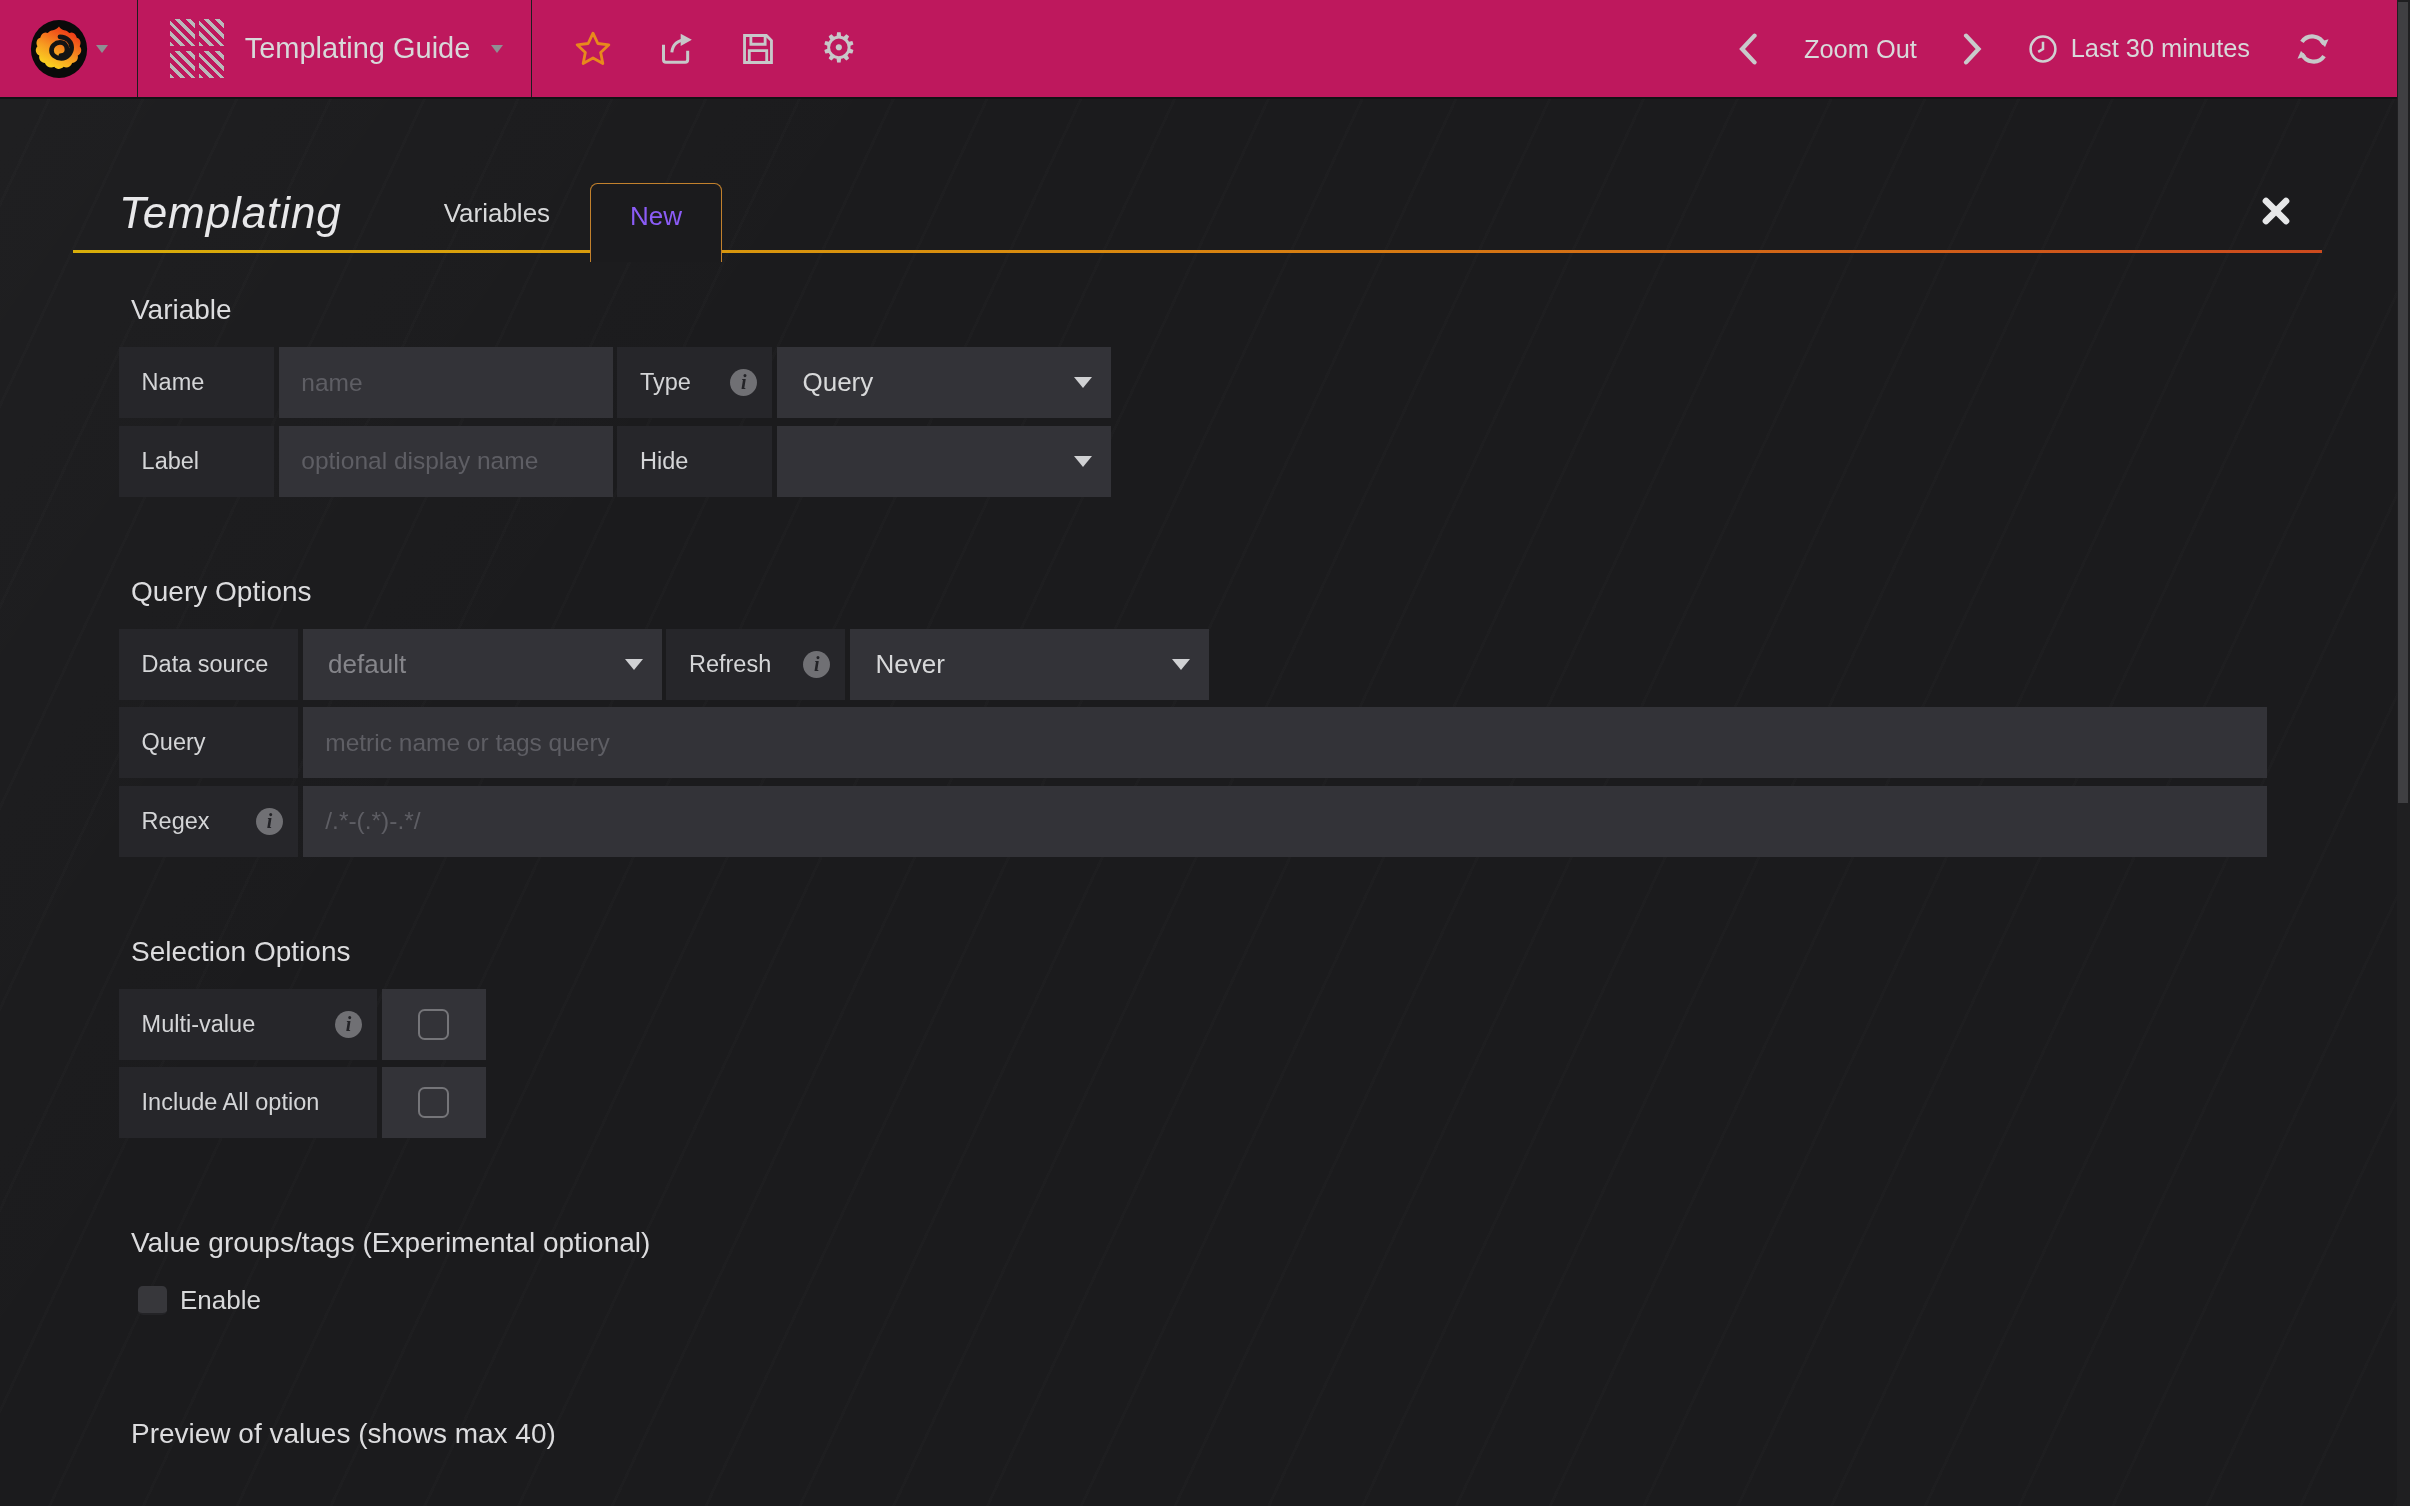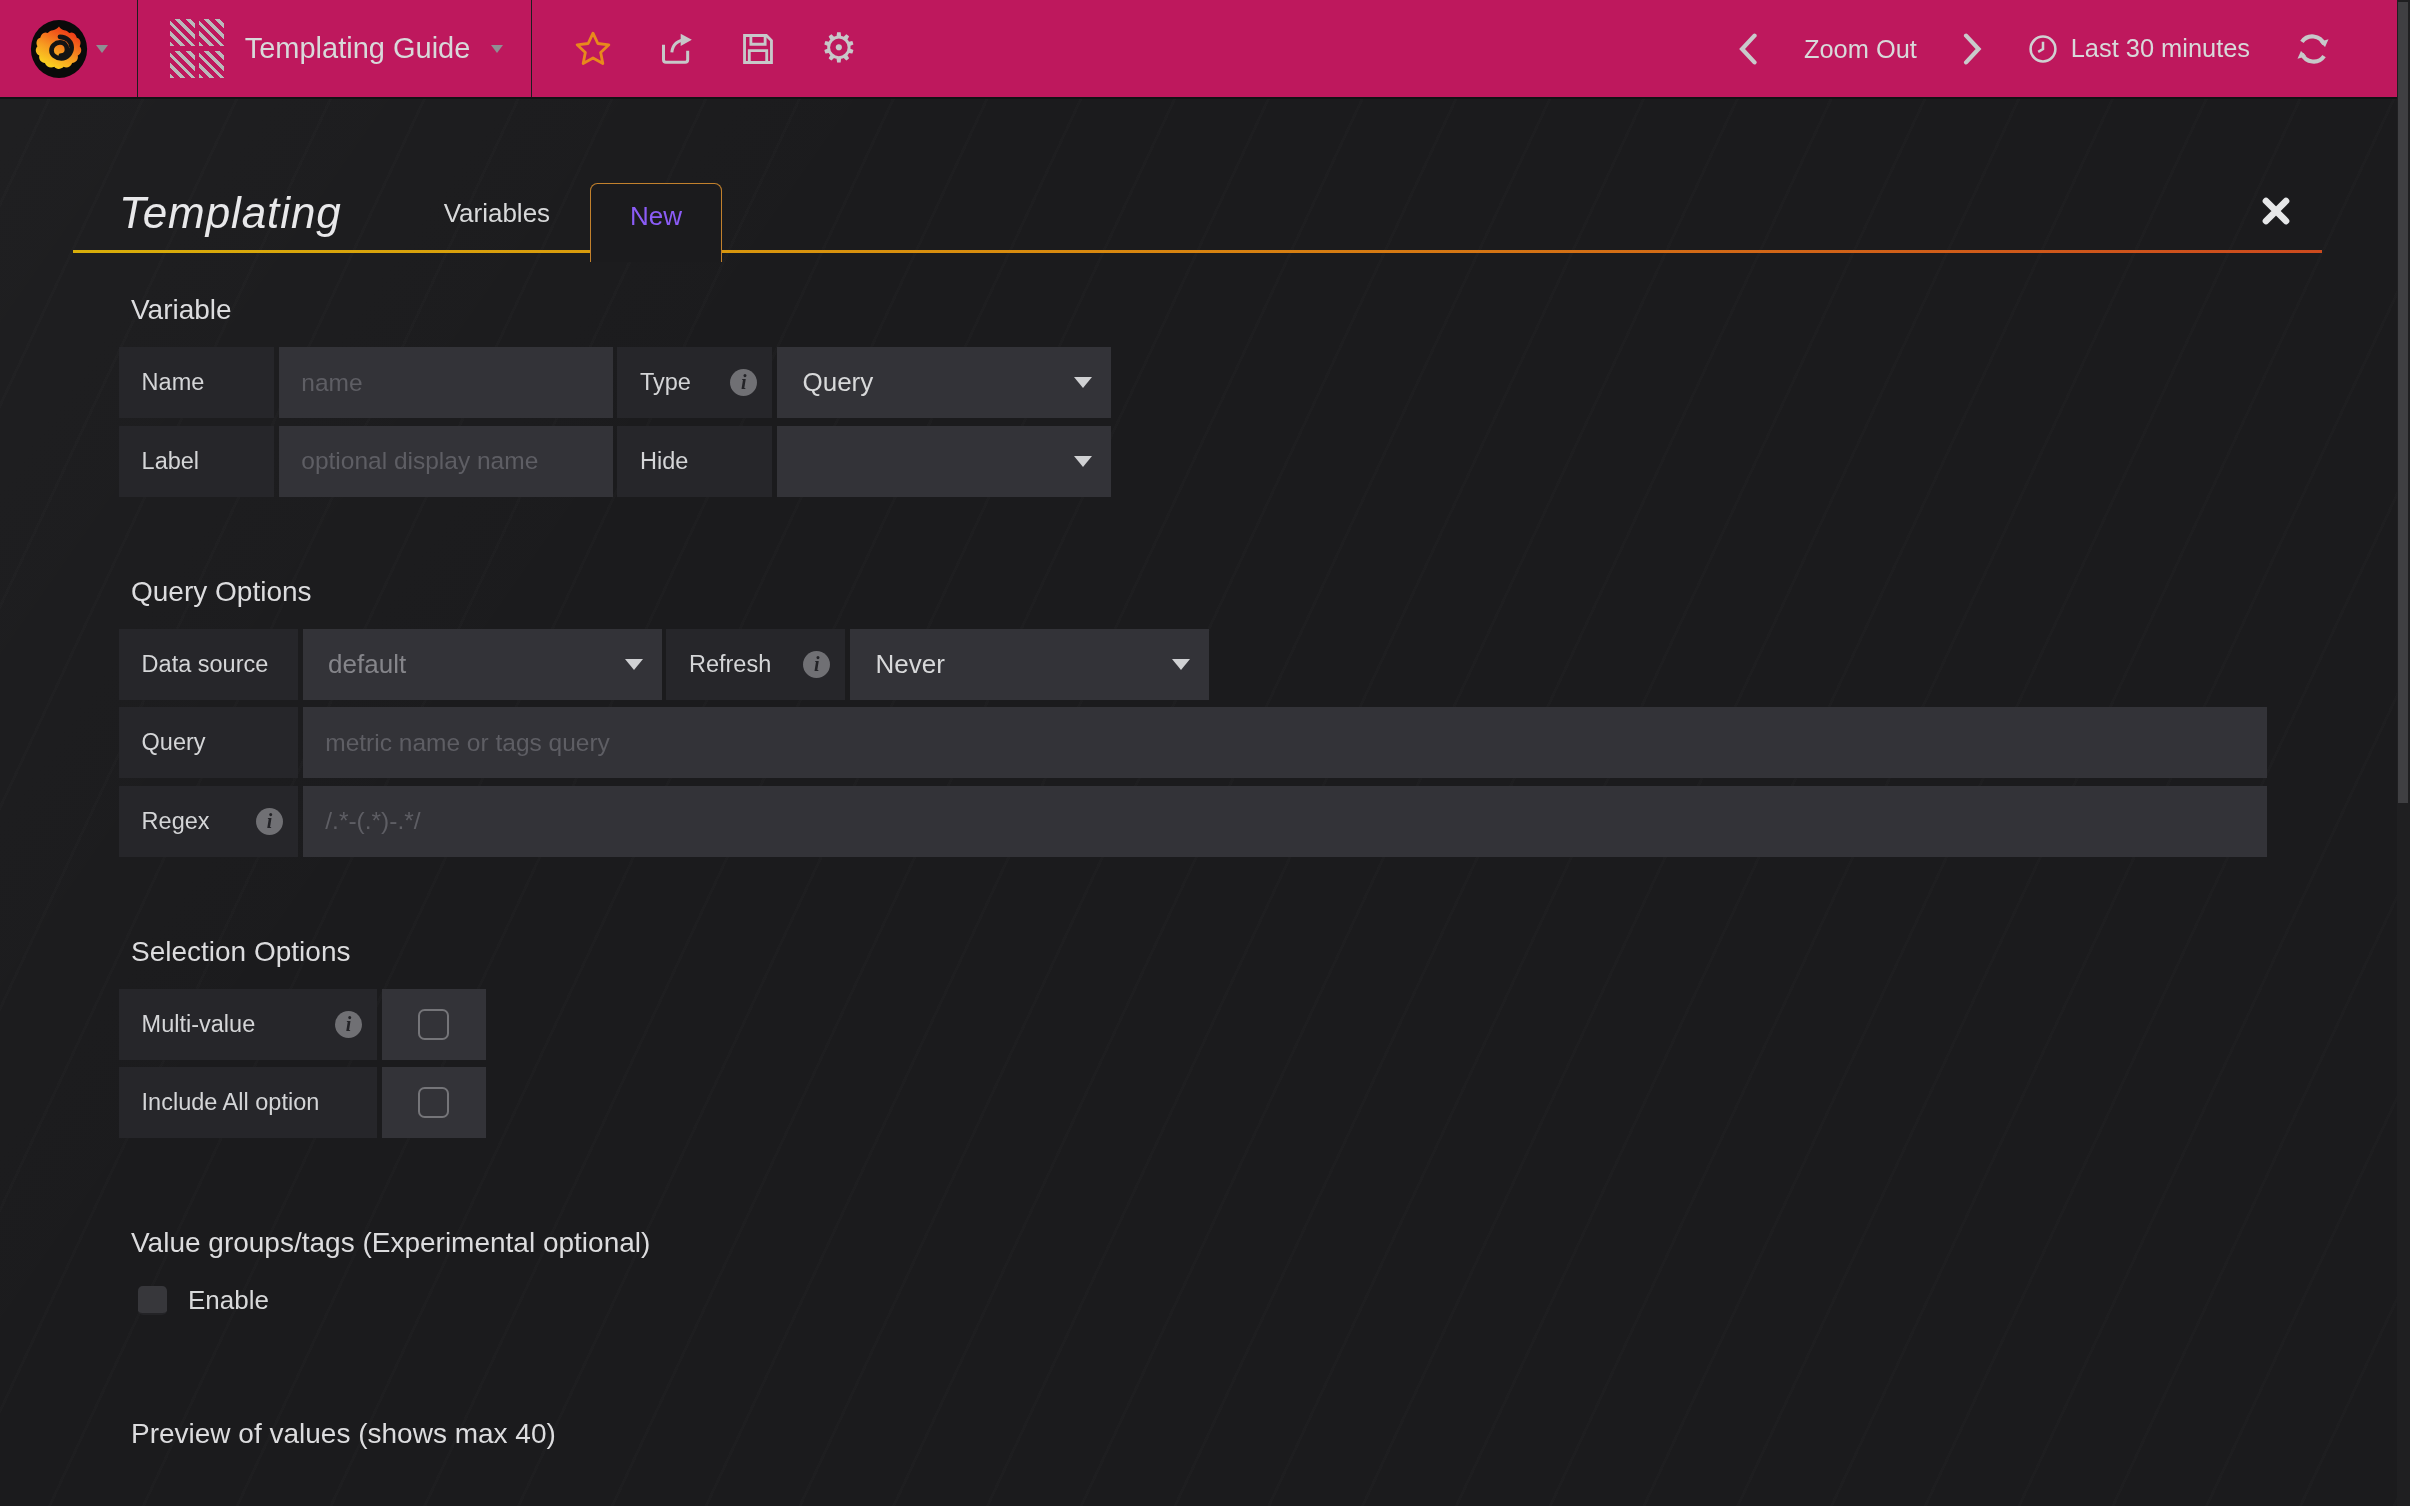--- a/index.html
+++ b/index.html
@@ -82,21 +82,21 @@
   .caret-down { position:absolute; right:19px; width:0; height:0;
     border-left:9.4px solid transparent; border-right:9.4px solid transparent; border-top:11.3px solid #d0d1d3; }
   .muted { color:#85858a; }
 
   .w-name { width:155px; } .iw-name { width:334px; } .w-type { width:155px; } .sw-type { width:334px; }
   .w-qo { width:179px; } .sw-qo { width:359px; } .iw-long { width:1969px; }
   .w-sel { width:258px; }
   .check-cell { width:104px; background:#333338; display:flex; align-items:center; justify-content:center; cursor:pointer; }
   .checkbox-box { width:31px; height:31px; border:2.8px solid #757579; border-radius:6.6px; }
 
-  .enable-row { display:flex; align-items:center; gap:21px; margin:26px 0 0 19px; }
+  .enable-row { display:flex; align-items:center; gap:13px; margin:26px 0 0 19px; }
   .enable-box { width:29px; height:29px; background:#37373b; border-radius:4.7px; border-bottom:2.8px solid #232326; cursor:pointer; }
   .enable-label { font-size:26px; color:#d8d9da; }
 
   
   .scrollbar { position:fixed; right:0; top:0; width:13px; height:1507px; background:#1f1f21; z-index:60; }
   .scroll-thumb { position:absolute; top:1.9px; right:1.9px; width:10.4px; height:801px; background:#3f3f42; }
 </style>
 </head>
 <body>
 

